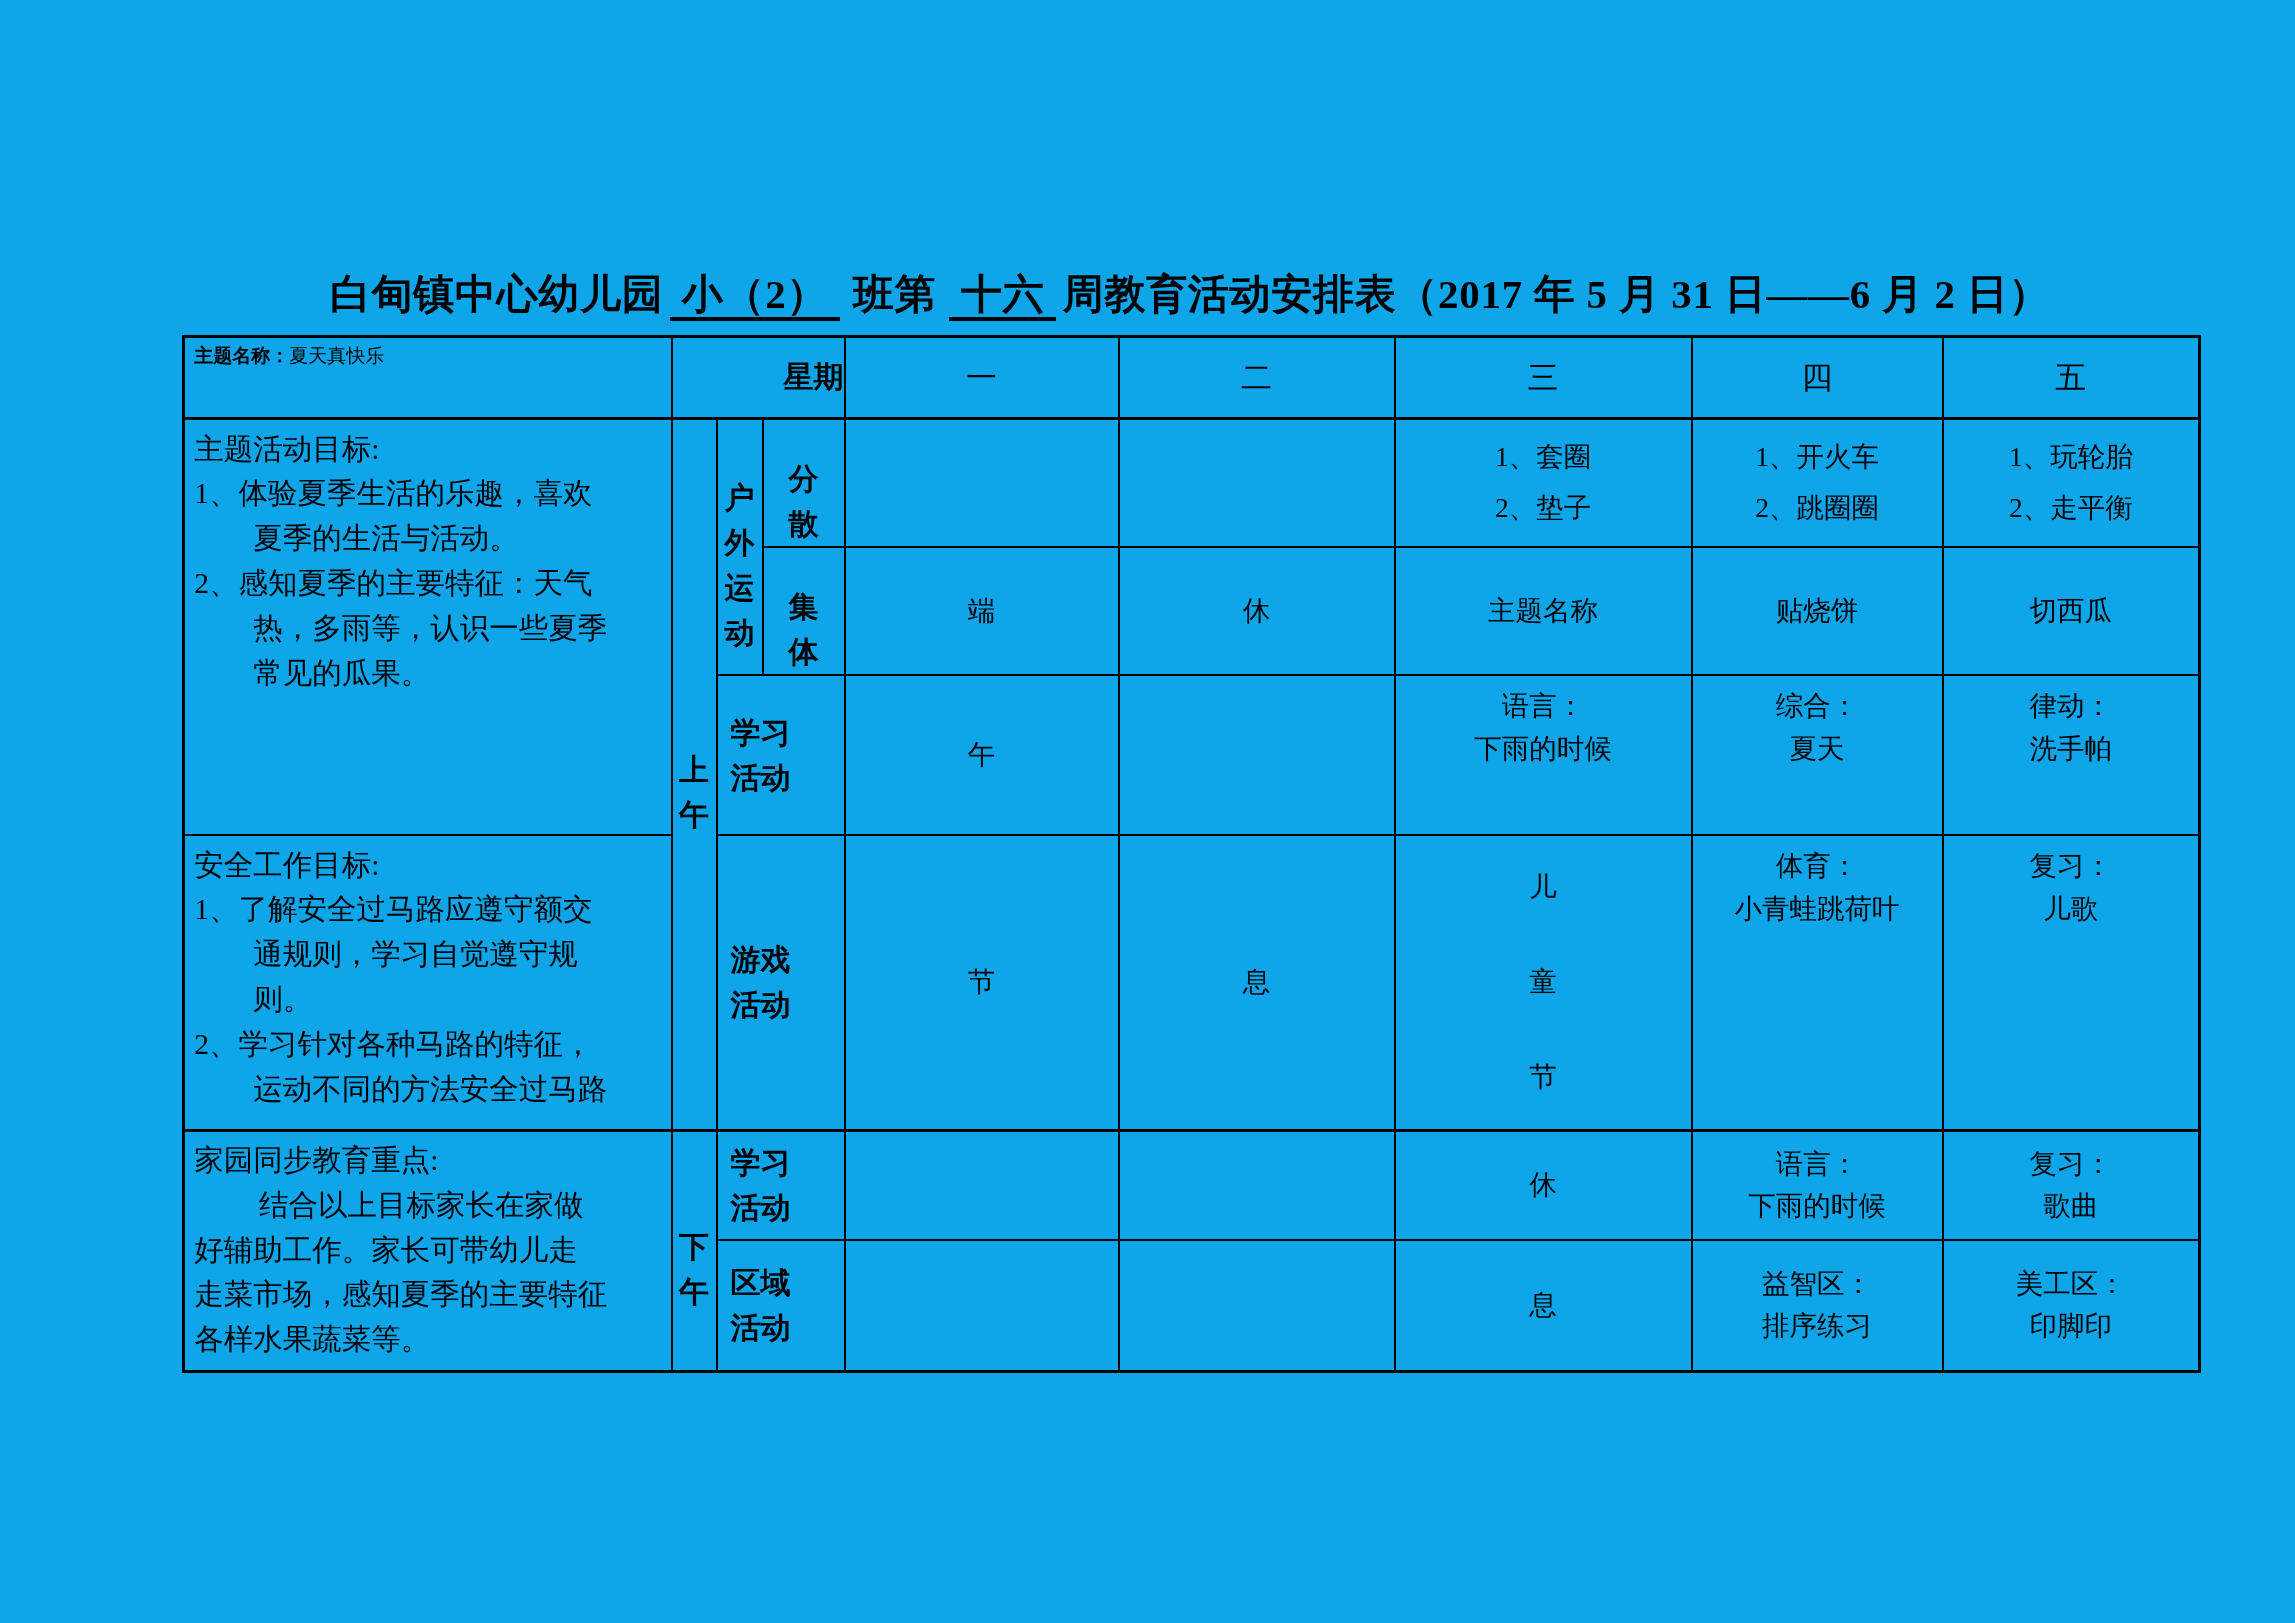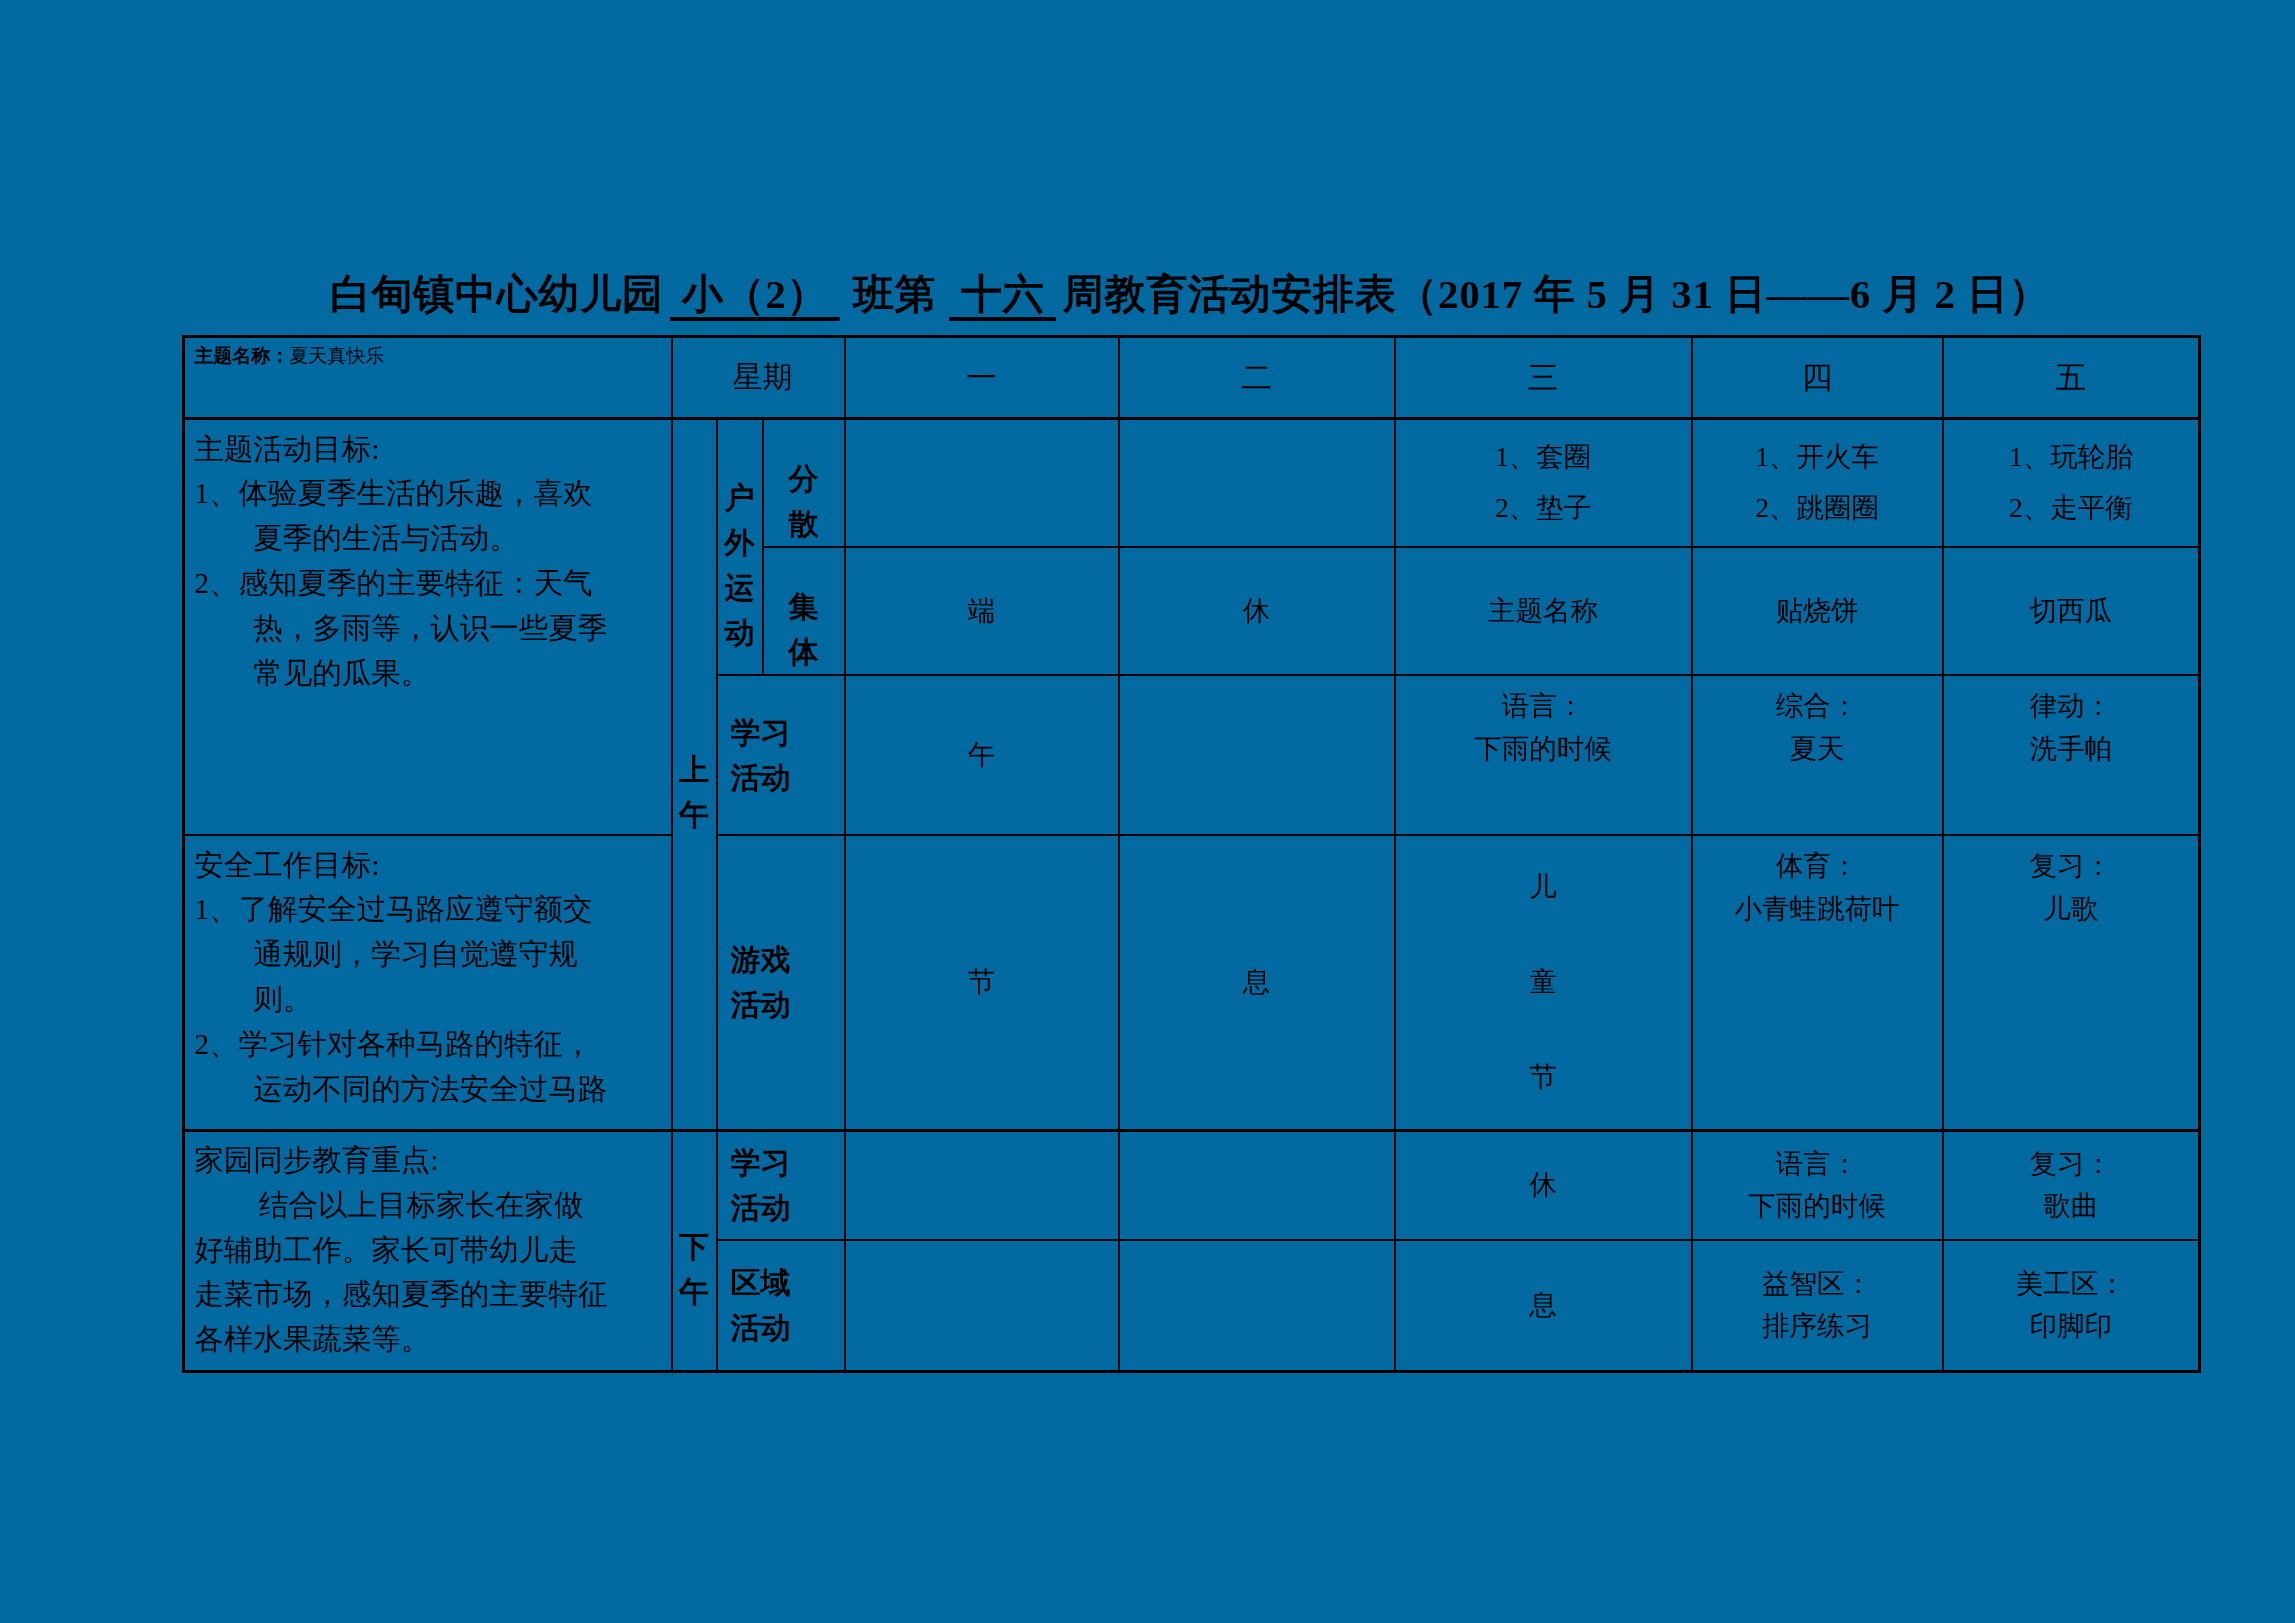--- a/index.html
+++ b/index.html
@@ -1,36 +1,36 @@
 <!DOCTYPE html>
 <html style="font-size:10.5px"><head>
 <meta charset="utf-8">
 <style>
   html,body{margin:0;padding:0;background:#ffffff;}
-  .page{position:relative;width:2295px;height:1623px;background:#0369a1;
+  .page{position:relative;width:2295px;height:1623px;background:#0ea5e9;
         font-family:"Liberation Serif","DejaVu Serif",serif;color:#000;}
   .title{position:absolute;left:182px;top:267px;width:2016px;text-align:center;
          font-size:41px;font-weight:bold;white-space:nowrap;letter-spacing:0.7px;}
   .u{border-bottom:4.6px solid #000;padding:0 11.8px;}
   .sp{margin:0 6.5px;}
   table.sched{position:absolute;left:182px;top:335px;width:2016px;
               border-collapse:collapse;table-layout:fixed;border:3.9px solid #000;}
   td{border:2px solid #000;padding:0;vertical-align:middle;overflow:hidden;}
   .bb6{border-bottom-width:3.9px !important;}
   .bb4{border-bottom-width:2.6px !important;}
   .bb3{border-bottom-width:2px !important;}
   
   .info{vertical-align:top;padding:6.5px 11.8px 6.5px 9.2px;font-size:29.5px;line-height:1.52;}
   .info .h{font-weight:normal;}
   .hang{padding-left:2em;text-indent:-2em;white-space:pre-line;}
   .para{white-space:pre-line;text-indent:2.2em;}
   
   .theme{vertical-align:top;padding:5.2px 9.2px;font-size:19px;}
   .theme .h{font-weight:bold;display:inline;}
-  .weekcell{font-size:30px;font-weight:normal;text-align:center;padding-left:9.2px;}
+  .weekcell{font-size:30px;font-weight:bold;text-align:right;padding-left:9.2px;}
   .dayhead{font-size:31px;text-align:center;}
   
   .lab{text-align:center;font-size:30px;font-weight:bold;line-height:1.5;}
   .lab-left{text-align:left;padding-left:13px;}
   .vstack{display:inline-block;word-break:break-all;letter-spacing:0;vertical-align:middle;}
   .w1{width:1.12em;margin-top:36px;}
   .w2{width:2.2em;}
   
   .day{font-size:27.5px;text-align:center;line-height:1.55;white-space:pre-line;}
   .two{line-height:1.85;}

